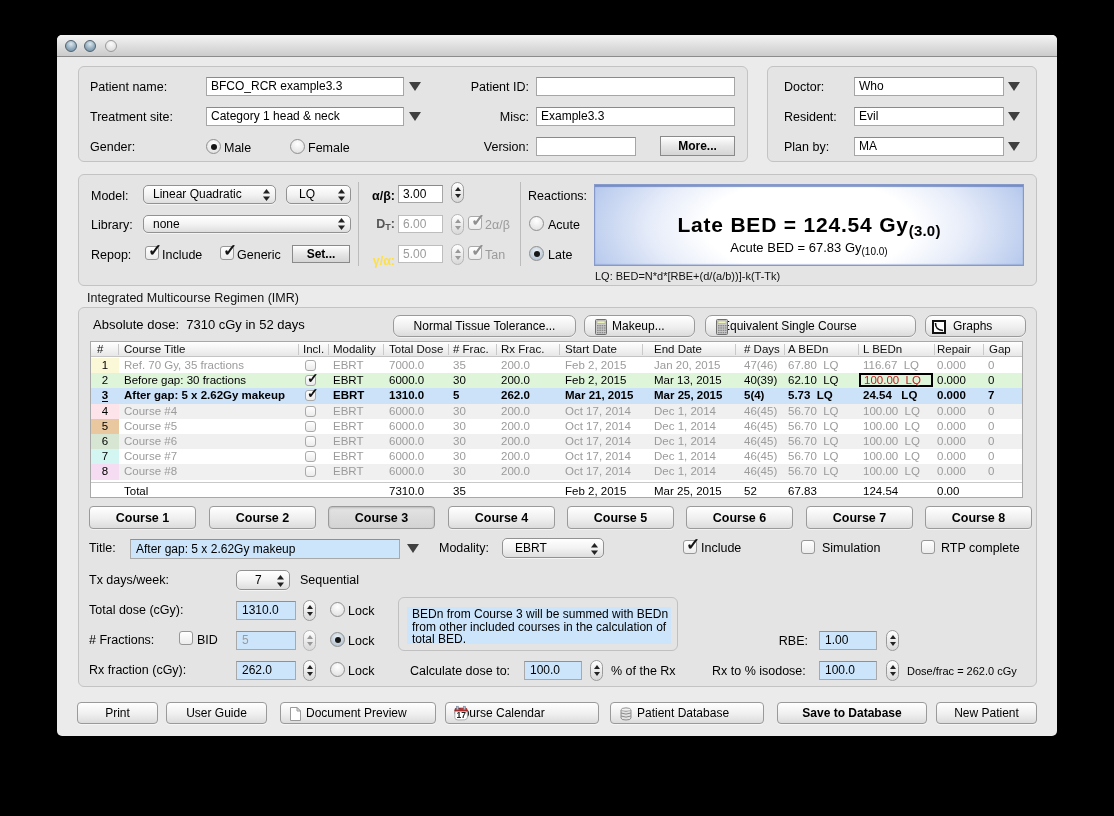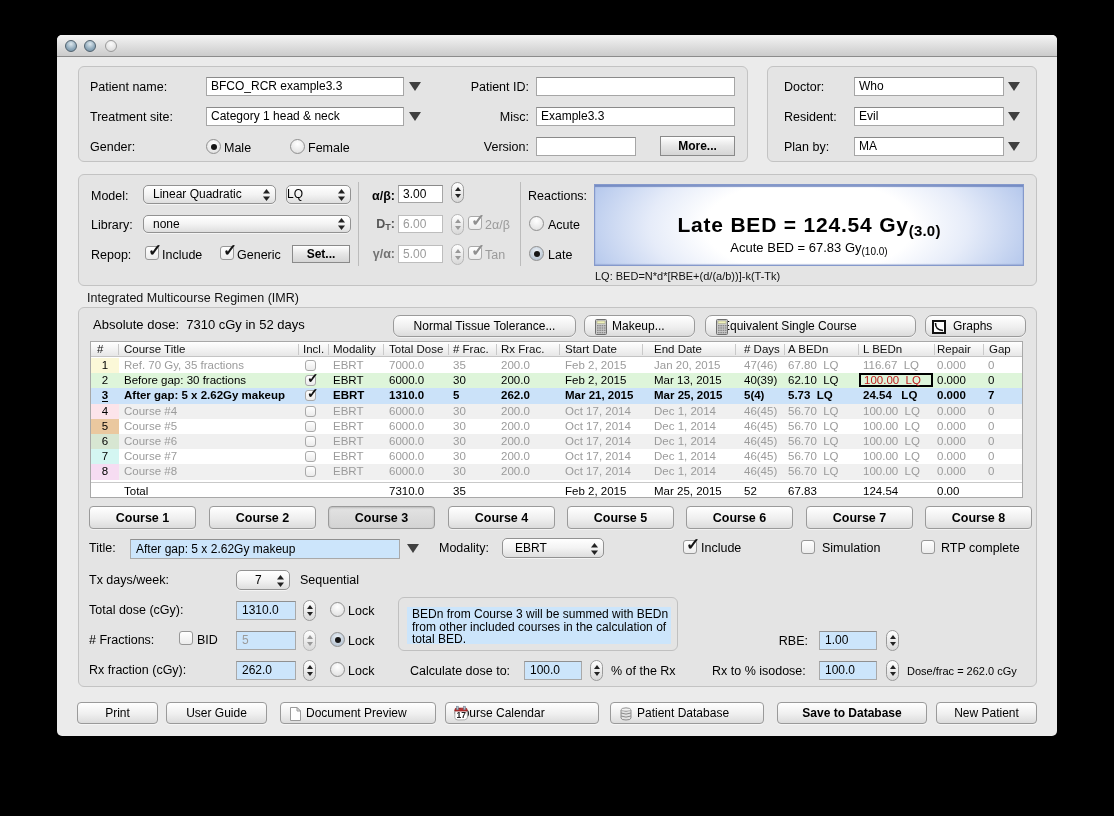--- a/index.html
+++ b/index.html
@@ -78,21 +78,21 @@
 <div class="a tri" style="left:1008px;top:82px"></div>
 <div class="a tri" style="left:1008px;top:112px"></div>
 <div class="a tri" style="left:1008px;top:142px"></div>
 
 <div class="a gbox" style="left:78px;top:174px;width:959px;height:112px"></div>
 <div class="a lbl" style="left:91px;top:189px">Model:</div>
 <div class="a combo" style="left:143px;top:185px;width:133px;height:19px;line-height:17px;padding-left:9px">Linear Quadratic<span class="car"><svg width="7" height="12">
         <path d="M3.5 0L7 4.5H0z" fill="#222"></path>
         <path d="M3.5 12L0 7.5H7z" fill="#222"></path>
       </svg></span></div>
-<div class="a combo" style="left:286px;top:185px;width:65px;height:19px;line-height:17px;padding-left:0">LQ<span class="car"><svg width="7" height="12">
+<div class="a combo" style="left:286px;top:185px;width:65px;height:19px;line-height:17px;padding-left:12px">LQ<span class="car"><svg width="7" height="12">
         <path d="M3.5 0L7 4.5H0z" fill="#222"></path>
         <path d="M3.5 12L0 7.5H7z" fill="#222"></path>
       </svg></span></div>
 <div class="a lbl" style="left:91px;top:218px">Library:</div>
 <div class="a combo" style="left:143px;top:215px;width:208px;height:18px;line-height:16px;padding-left:9px">none<span class="car"><svg width="7" height="12">
         <path d="M3.5 0L7 4.5H0z" fill="#222"></path>
         <path d="M3.5 12L0 7.5H7z" fill="#222"></path>
       </svg></span></div>
 <div class="a lbl" style="left:91px;top:248px">Repop:</div>
 <div class="a chk" style="left:145px;top:246px">
@@ -114,21 +114,21 @@
 <div class="a lbl" style="left:355px;top:217px;width:40px;text-align:right;font-weight:bold;color:#555">D<span style="font-size:9px;vertical-align:-2px">T</span>:</div>
 <div class="a tf dis" style="left:398px;top:215px;width:45px;height:18px;line-height:16px;border-color:#bdbdbd">6.00</div>
 <div class="a stp stpd" style="left:451px;top:214px;border-color:#b7b7b7">
     <i class="up"></i>
     <i class="dn"></i>
   </div>
 <div class="a chk" style="left:468px;top:216px;border-color:#a9a9a9">
     <span class="ck ckg">✓</span>
   </div>
 <div class="a lbl dis" style="left:485px;top:218px">2α/β</div>
-<div class="a lbl" style="left:355px;top:247px;width:40px;text-align:right;font-weight:bold;color:#737373">γ/α:</div>
+<div class="a lbl" style="left:355px;top:254px;width:40px;text-align:right;font-weight:bold;color:#fde047">γ/α:</div>
 <div class="a tf dis" style="left:398px;top:245px;width:45px;height:18px;line-height:16px;border-color:#bdbdbd">5.00</div>
 <div class="a stp stpd" style="left:451px;top:244px;border-color:#b7b7b7">
     <i class="up"></i>
     <i class="dn"></i>
   </div>
 <div class="a chk" style="left:468px;top:246px;border-color:#a9a9a9">
     <span class="ck ckg">✓</span>
   </div>
 <div class="a lbl dis" style="left:485px;top:248px">Tan</div>
 <div class="a vline" style="left:520px;top:182px;height:84px"></div>

